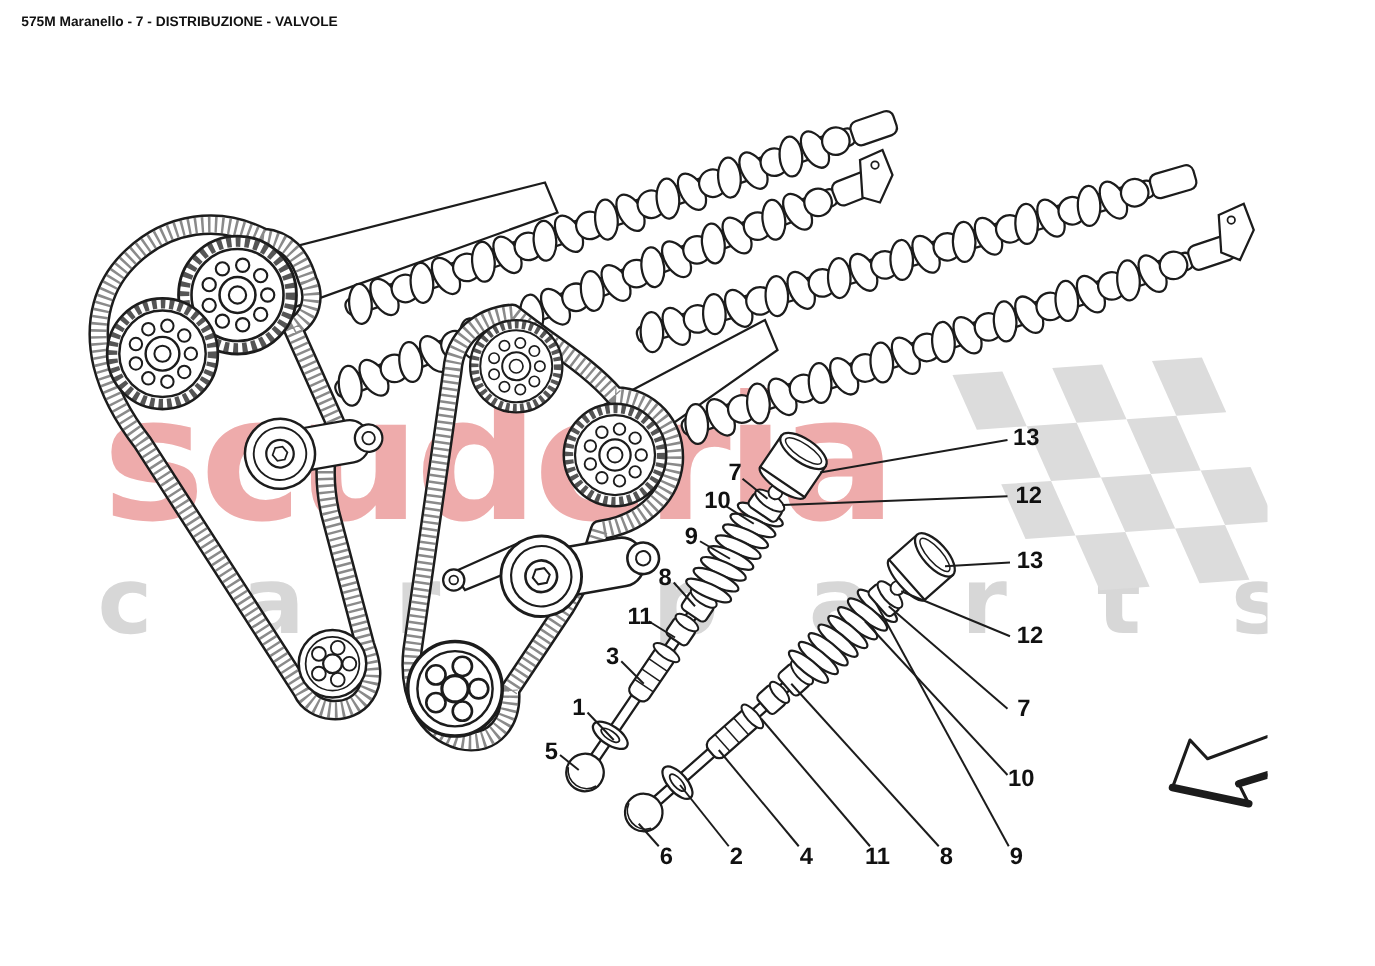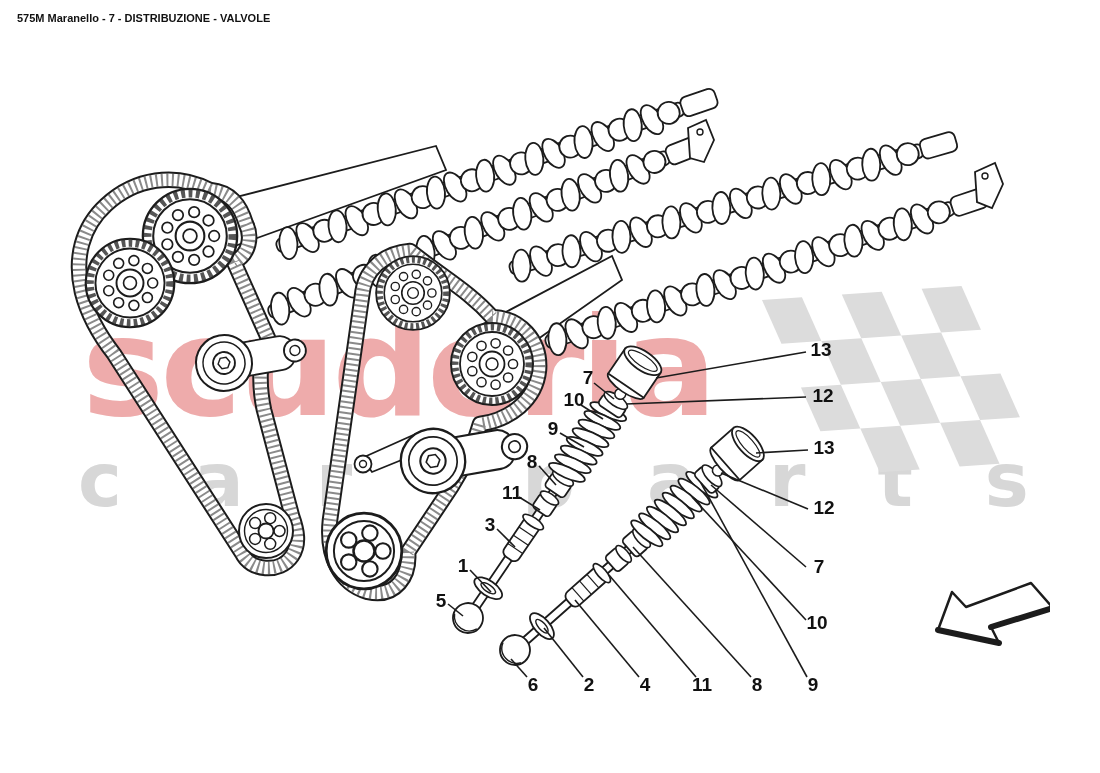--- a/index.html
+++ b/index.html
@@ -1,17 +1,17 @@
 <!DOCTYPE html>
 <html><head>
 <meta charset="utf-8">
 <style>
   html,body{margin:0;padding:0;background:#ffffff;}
   .stage{position:relative;width:1014px;height:773px;background:#fff;overflow:hidden;
-         font-family:"Liberation Sans",sans-serif;padding-left:36px;}
+         font-family:"Liberation Sans",sans-serif;}
   .title{position:absolute;left:17px;top:12px;font-size:11px;font-weight:bold;color:#111;
          letter-spacing:0px;white-space:nowrap;}
   svg{position:absolute;left:0;top:0;}
   .ln{stroke:#1c1c1c;fill:#ffffff;}
   .leader{stroke:#1c1c1c;stroke-width:1.6;fill:none;}
   .callout{font-family:"Liberation Sans",sans-serif;font-size:19px;font-weight:bold;fill:#111;}
   .wm-red{font-family:"DejaVu Sans",sans-serif;font-size:138px;font-weight:700;letter-spacing:-4px;}
   .wm-gray{font-family:"DejaVu Sans",sans-serif;font-size:74px;font-weight:600;letter-spacing:72px;}
   .checker{fill:#dcdcdc;}
   .belt-out{stroke:#1c1c1c;stroke-width:16.5;fill:none;stroke-linejoin:round;}

